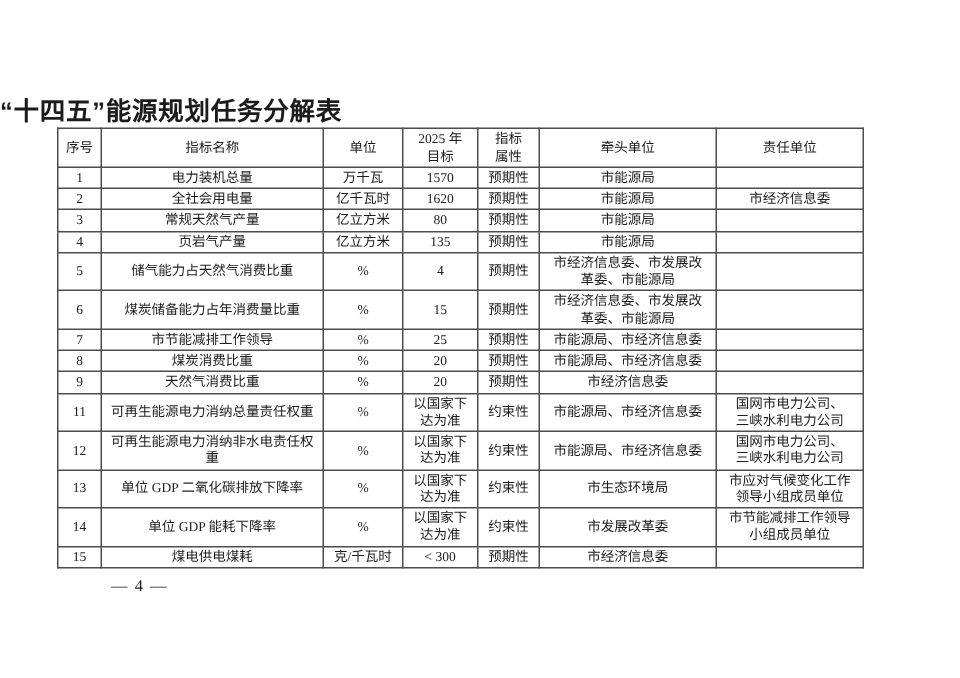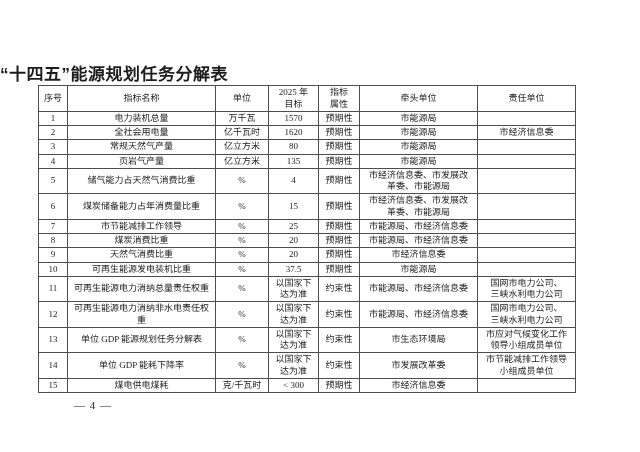--- a/index.html
+++ b/index.html
@@ -167,29 +167,20 @@
         <tr>
     <td class="c-no">9</td>
     <td class="c-name">天然气消费比重</td>
     <td class="c-unit">%</td>
     <td class="c-target">20</td>
     <td class="c-attr">预期性</td>
     <td class="c-lead">市经济信息委</td>
     <td class="c-resp"></td>
   </tr>
         <tr>
-    <td class="c-no">10</td>
-    <td class="c-name">可再生能源发电装机比重</td>
-    <td class="c-unit">%</td>
-    <td class="c-target">37.5</td>
-    <td class="c-attr">预期性</td>
-    <td class="c-lead">市能源局</td>
-    <td class="c-resp"></td>
-  </tr>
-        <tr>
     <td class="c-no">11</td>
     <td class="c-name">可再生能源电力消纳总量责任权重</td>
     <td class="c-unit">%</td>
     <td class="c-target">以国家下
 达为准</td>
     <td class="c-attr">约束性</td>
     <td class="c-lead">市能源局、市经济信息委</td>
     <td class="c-resp">国网市电力公司、
 三峡水利电力公司</td>
   </tr>
@@ -199,21 +190,21 @@
     <td class="c-unit">%</td>
     <td class="c-target">以国家下
 达为准</td>
     <td class="c-attr">约束性</td>
     <td class="c-lead">市能源局、市经济信息委</td>
     <td class="c-resp">国网市电力公司、
 三峡水利电力公司</td>
   </tr>
         <tr>
     <td class="c-no">13</td>
-    <td class="c-name">单位 GDP 能源规划任务分解表</td>
+    <td class="c-name">单位 GDP 二氧化碳排放下降率</td>
     <td class="c-unit">%</td>
     <td class="c-target">以国家下
 达为准</td>
     <td class="c-attr">约束性</td>
     <td class="c-lead">市生态环境局</td>
     <td class="c-resp">市应对气候变化工作
 领导小组成员单位</td>
   </tr>
         <tr>
     <td class="c-no">14</td>

